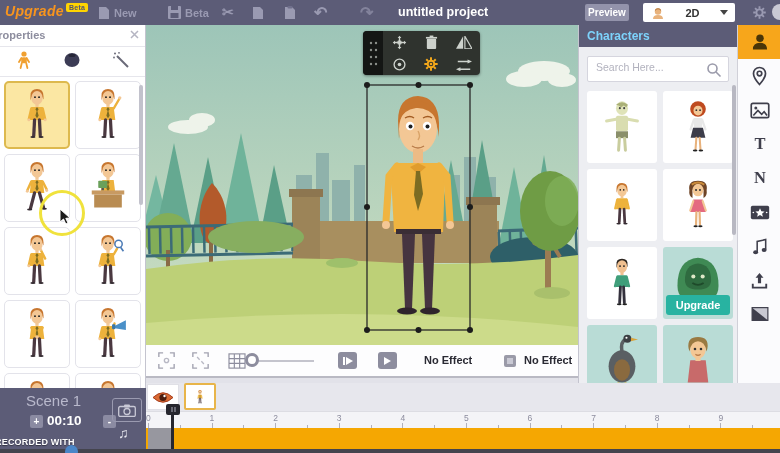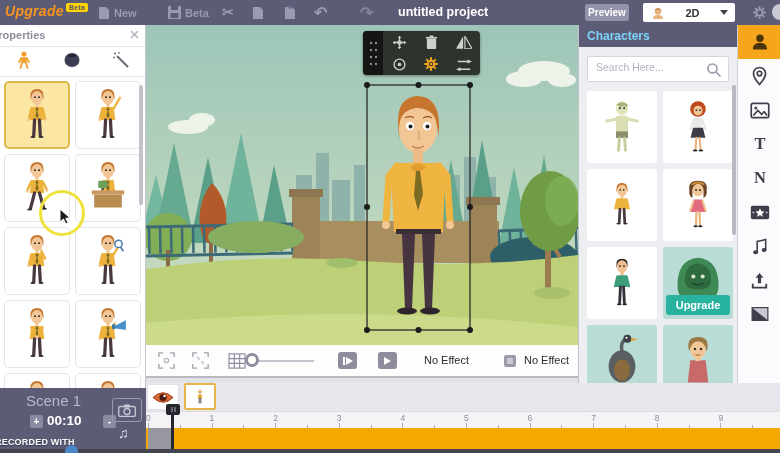--- a/index.html
+++ b/index.html
@@ -45,21 +45,21 @@
   #ft-grid button { display:flex; align-items:center; justify-content:center; }
 
   
   #canvas-controls { position:absolute; left:146px; top:345px; width:432px; height:33px; background:#fdfdfe; border-bottom:2px solid #b9b9c3; z-index:6; }
   .cc-item { position:absolute; top:0; height:31px; display:flex; align-items:center; }
   #zoom-slider-track { position:absolute; left:106px; top:15px; width:62px; height:2px; background:#c4c4cd; }
   #zoom-knob { position:absolute; left:-7px; top:-7px; width:14px; height:14px; background:#fff; border:3px solid #8d8d9e; border-radius:50%; }
   .play-btn { position:absolute; top:7px; width:19px; height:17px; background:#8d8d9e; border-radius:3px; display:flex; align-items:center; justify-content:center; gap:1px; }
   .play-tri { width:0; height:0; border-top:4px solid transparent; border-bottom:4px solid transparent; border-left:7px solid #fff; }
   .play-bar { width:2px; height:8px; background:#fff; }
-  .fx-label { position:absolute; top:9px; font-size:11px; font-weight:normal; color:#2a2a33; }
+  .fx-label { position:absolute; top:9px; font-size:11px; font-weight:bold; color:#2a2a33; }
   #fx-box { position:absolute; left:358px; top:10px; width:12px; height:12px; background:#9a9aa8; border-radius:2px; }
   #fx-box::after { content:""; position:absolute; left:3px; top:3px; width:6px; height:6px; background:#c9c9d4; }
 
   
   #char-panel { position:absolute; left:578px; top:25px; width:159px; height:358px; background:#edeef2; border-left:1px solid #c4c4cf; z-index:10; overflow:hidden; }
   #char-header { height:22px; background:#5c5c77; color:#7dd3fc; font-size:12px; font-weight:bold; padding:4px 0 0 8px; }
   #char-search { position:relative; margin:9px 8px 0 8px; height:26px; background:#fff; border:1px solid #d5d5de; border-radius:2px; }
   #char-search input { width:100%; height:100%; border:none; outline:none; padding:0 26px 16px 8px; font-size:10.5px; color:#555; font-family:inherit; background:transparent; }
   #char-search input::placeholder { color:#b2b2be; }
   #char-search svg { position:absolute; right:6px; top:5px; }

